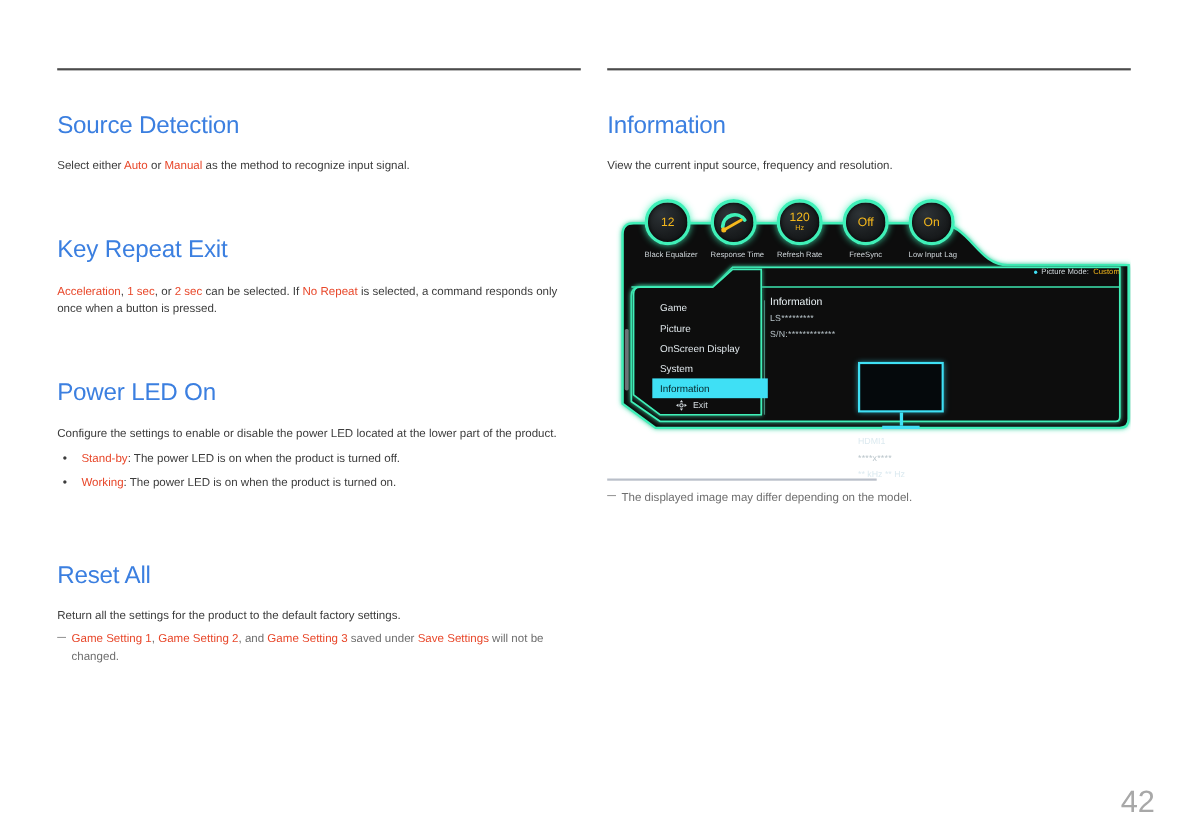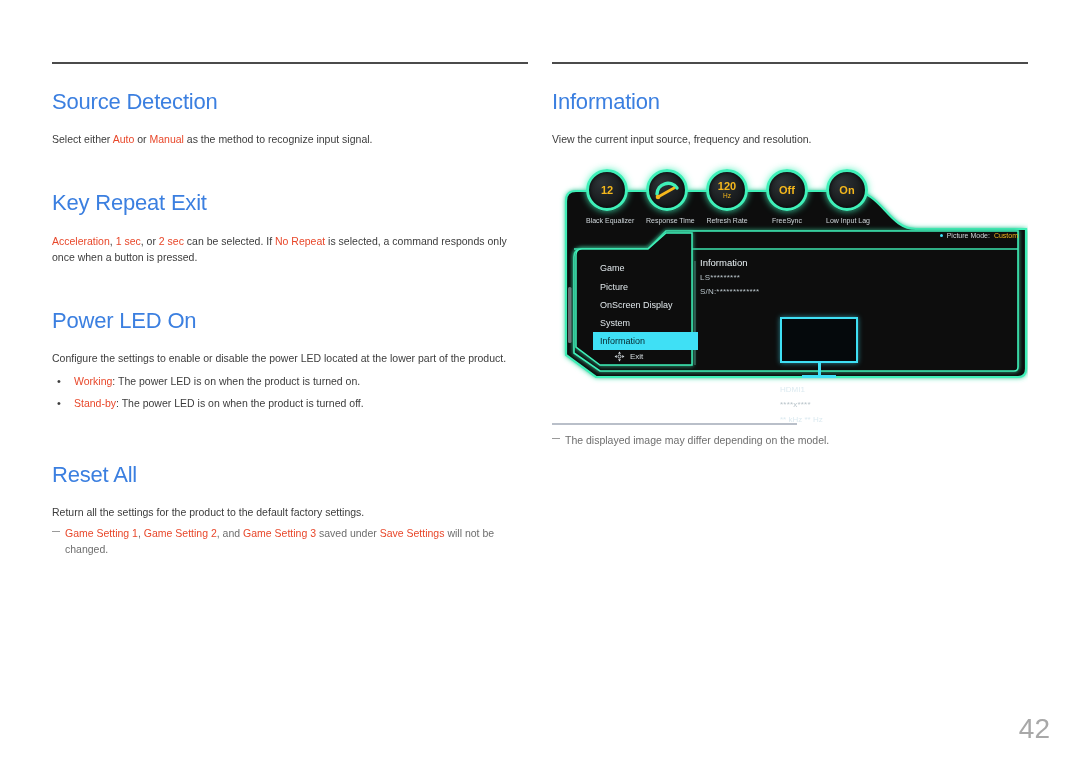--- a/index.html
+++ b/index.html
@@ -17,20 +17,21 @@
   .col-right { left: 552px; width: 476px; }
 
   .col-rule { height: 2px; background: #4b4b4b; width: 100%; }
 
   h2.sec-title {
     color: #3b7fe0;
     font-size: 22px;
     font-weight: 400;
     letter-spacing: -0.2px;
     line-height: 1.1;
+    margin-top: 12px;
   }
   .sp-h1 { height: 26px; }   
   .sp-h  { height: 44px; }   
   .sp-p  { height: 17px; }   
 
   p.body, li.body, .note {
     font-size: 10.5px;
     color: #3c3c3c;
     line-height: 1.55;
   }
@@ -80,21 +81,21 @@
     position: relative;
     width: 42px; height: 42px;
     border-radius: 50%;
     background: radial-gradient(circle at 35% 30%, #2d3336 0%, #1a1d1f 55%, #101213 100%);
     border: 3px solid #3ff0b8;
     box-shadow: 0 0 7px rgba(63,240,184,.85), inset 0 0 4px rgba(0,0,0,.9);
     display: flex; flex-direction: column;
     align-items: center; justify-content: center;
     line-height: 1;
   }
-  .knob .kv { color: #f5b81c; font-size: 11px; font-weight: bold; }
+  .knob .kv { color: #f5b81c; font-size: 11px; font-weight: normal; }
   .knob .ku { color: #f5b81c; font-size: 6.5px; margin-top: 1px; }
   .dial-label {
     margin-top: 6px;
     font-size: 7px;
     color: #cfd6da;
     white-space: nowrap;
   }
 
   
   .menu-list { position: absolute; left: 20px; top: 90px; width: 126px; padding-left: 21px; }
@@ -170,24 +171,24 @@
     <p class="body">
       <span class="hl">Acceleration</span><span>, </span><span class="hl">1 sec</span><span>, or </span><span class="hl">2 sec</span><span> can be selected. If </span><span class="hl">No Repeat</span><span> is selected, a command responds only once when a button is pressed.</span>
     </p>
 
     <div class="sp-h"></div>
     <h2 class="sec-title">Power LED On</h2>
     <div class="sp-p"></div>
     <p class="body">Configure the settings to enable or disable the power LED located at the lower part of the product.</p>
     <ul class="bullets">
       <li class="body">
-        <span class="hl">Working</span><span>: The power LED is on when the product is turned on.</span>
+        <span class="hl">Stand-by</span><span>: The power LED is on when the product is turned off.</span>
       </li>
       <li class="body">
-        <span class="hl">Stand-by</span><span>: The power LED is on when the product is turned off.</span>
+        <span class="hl">Working</span><span>: The power LED is on when the product is turned on.</span>
       </li>
     </ul>
 
     <div class="sp-h"></div>
     <h2 class="sec-title">Reset All</h2>
     <div class="sp-p"></div>
     <p class="body">Return all the settings for the product to the default factory settings.</p>
     <div class="note">
       <span class="dash"></span><span class="hl">Game Setting 1</span><span class="gray">, </span><span class="hl">Game Setting 2</span><span class="gray">, and </span><span class="hl">Game Setting 3</span><span class="gray"> saved under </span><span class="hl">Save Settings</span><span class="gray"> will not be changed.</span>
     </div>

